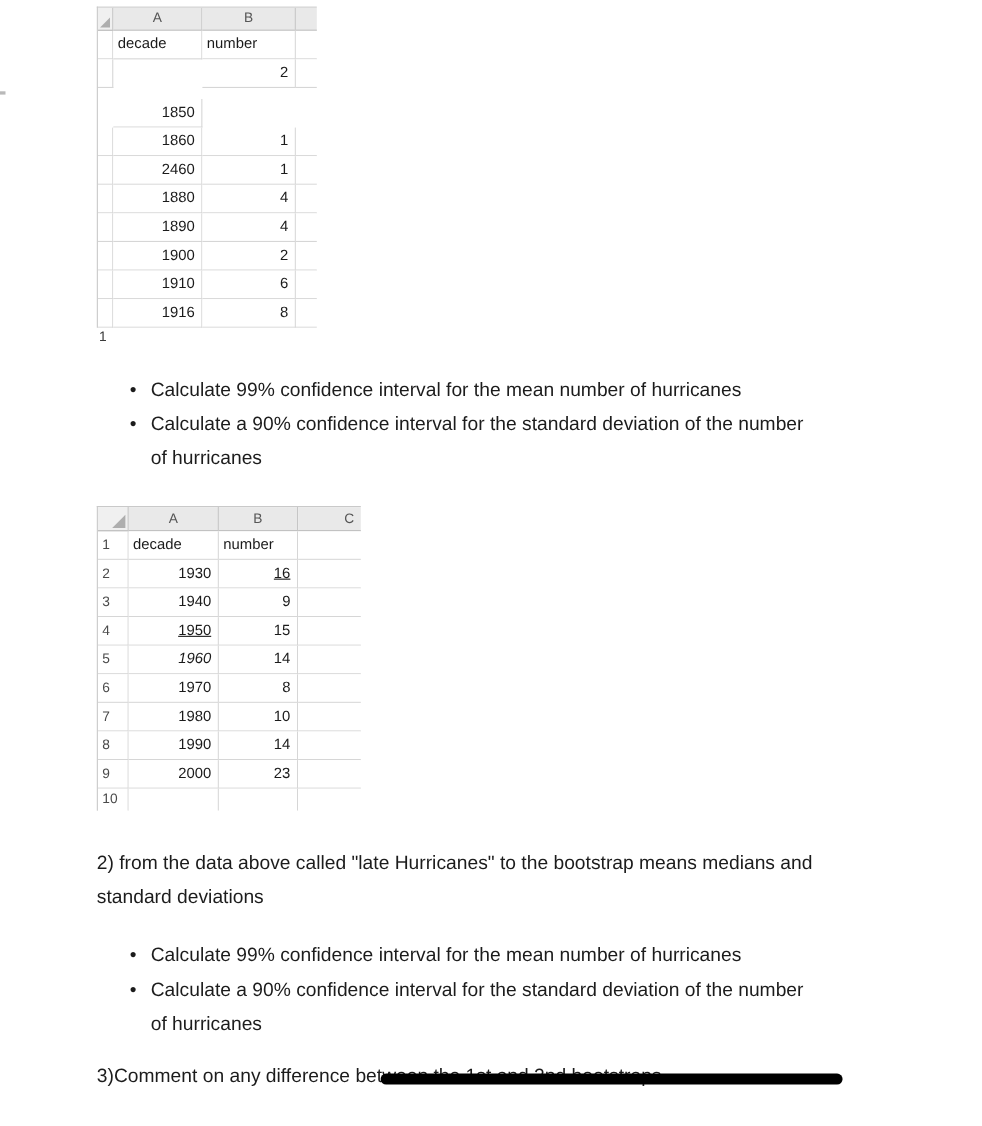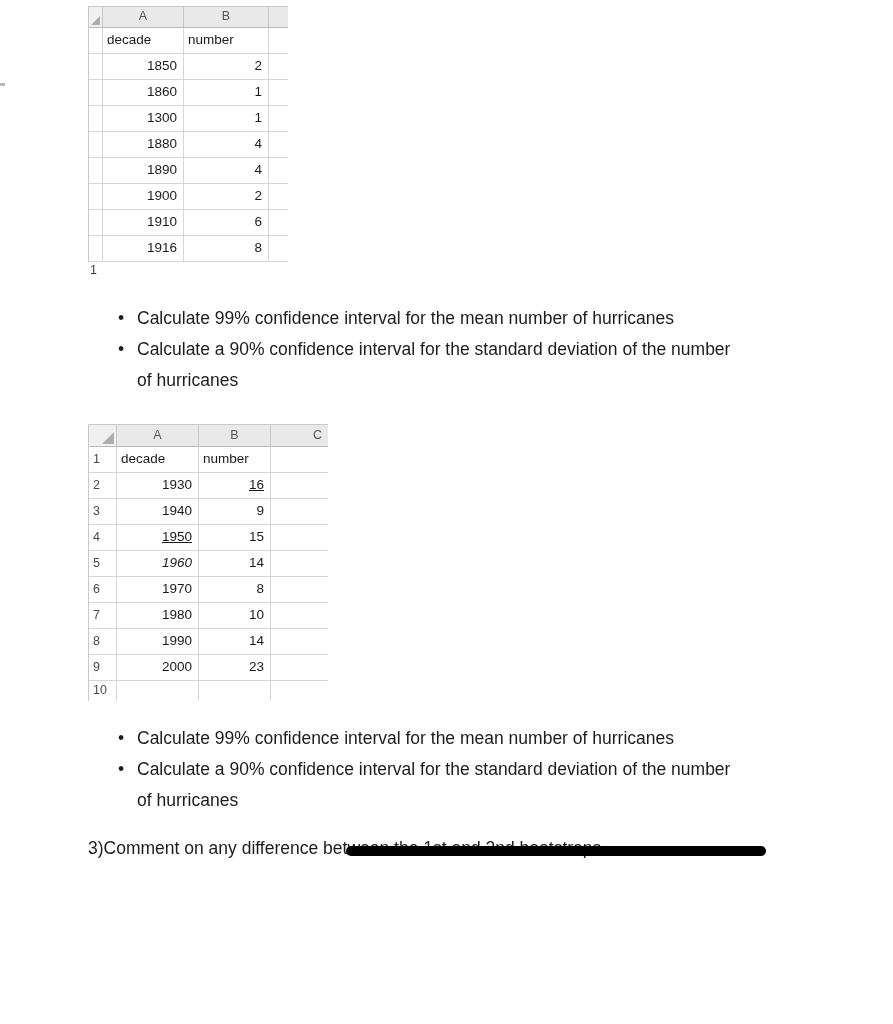--- a/index.html
+++ b/index.html
@@ -121,33 +121,33 @@
           <div class="cell colhead stub" style="width: 20px; height: 21px;"></div>
         </div>
         <div class="srow">
           <div class="cell rowhead" style="width: 14px; height: 26px; line-height: 24px;"></div>
           <div class="cell txtcell" style="width: 81px; height: 26px; line-height: 24px;">decade</div>
           <div class="cell txtcell" style="width: 85px; height: 26px; line-height: 24px;">number</div>
           <div class="cell stub" style="width: 20px; height: 26px;"></div>
         </div>
         <div class="srow">
           <div class="cell rowhead" style="width: 14px; height: 26px; line-height: 24px;"></div>
-          <div class="cell numcell" style="width: 81px; height: 26px; line-height: 24px;">1850</div>
+          <div class="cell numcell" style="width: 81px; height: 26px; line-height: 24px; margin-top: 36px;">1850</div>
           <div class="cell numcell" style="width: 85px; height: 26px; line-height: 24px;">2</div>
           <div class="cell stub" style="width: 20px; height: 26px;"></div>
         </div>
         <div class="srow">
           <div class="cell rowhead" style="width: 14px; height: 26px; line-height: 24px;"></div>
           <div class="cell numcell" style="width: 81px; height: 26px; line-height: 24px;">1860</div>
           <div class="cell numcell" style="width: 85px; height: 26px; line-height: 24px;">1</div>
           <div class="cell stub" style="width: 20px; height: 26px;"></div>
         </div>
         <div class="srow">
           <div class="cell rowhead" style="width: 14px; height: 26px; line-height: 24px;"></div>
-          <div class="cell numcell" style="width: 81px; height: 26px; line-height: 24px;">1300</div>
+          <div class="cell numcell" style="width: 81px; height: 26px; line-height: 24px;">2460</div>
           <div class="cell numcell" style="width: 85px; height: 26px; line-height: 24px;">1</div>
           <div class="cell stub" style="width: 20px; height: 26px;"></div>
         </div>
         <div class="srow">
           <div class="cell rowhead" style="width: 14px; height: 26px; line-height: 24px;"></div>
           <div class="cell numcell" style="width: 81px; height: 26px; line-height: 24px; text-align: right;">1880</div>
           <div class="cell numcell" style="width: 85px; height: 26px; line-height: 24px;">4</div>
           <div class="cell stub" style="width: 20px; height: 26px;"></div>
         </div>
         <div class="srow">
@@ -252,20 +252,22 @@
         <div class="cell txtcell" style="width: 94px; height: 26px; line-height: 24px;"></div>
       </div>
       <div class="srow">
         <div class="cell rowhead nobottom" style="width: 28px; height: 20px; line-height: 18px;">10</div>
         <div class="cell txtcell nobottom" style="width: 82px; height: 20px; line-height: 18px;"></div>
         <div class="cell txtcell nobottom" style="width: 72px; height: 20px; line-height: 18px;"></div>
         <div class="cell txtcell nobottom" style="width: 94px; height: 20px; line-height: 18px;"></div>
       </div>
     </div>
 
+  <div class="para q2">2) from the data above called "late Hurricanes" to the bootstrap means medians and
+standard deviations</div>
 
   <div class="bullets b2">
     <div class="bullet">
       <span class="dot">•</span>
       <span class="btext">Calculate 99% confidence interval for the mean number of hurricanes</span>
     </div>
     <div class="bullet">
       <span class="dot">•</span>
       <span class="btext">Calculate a 90% confidence interval for the standard deviation of the number
 of hurricanes</span>

